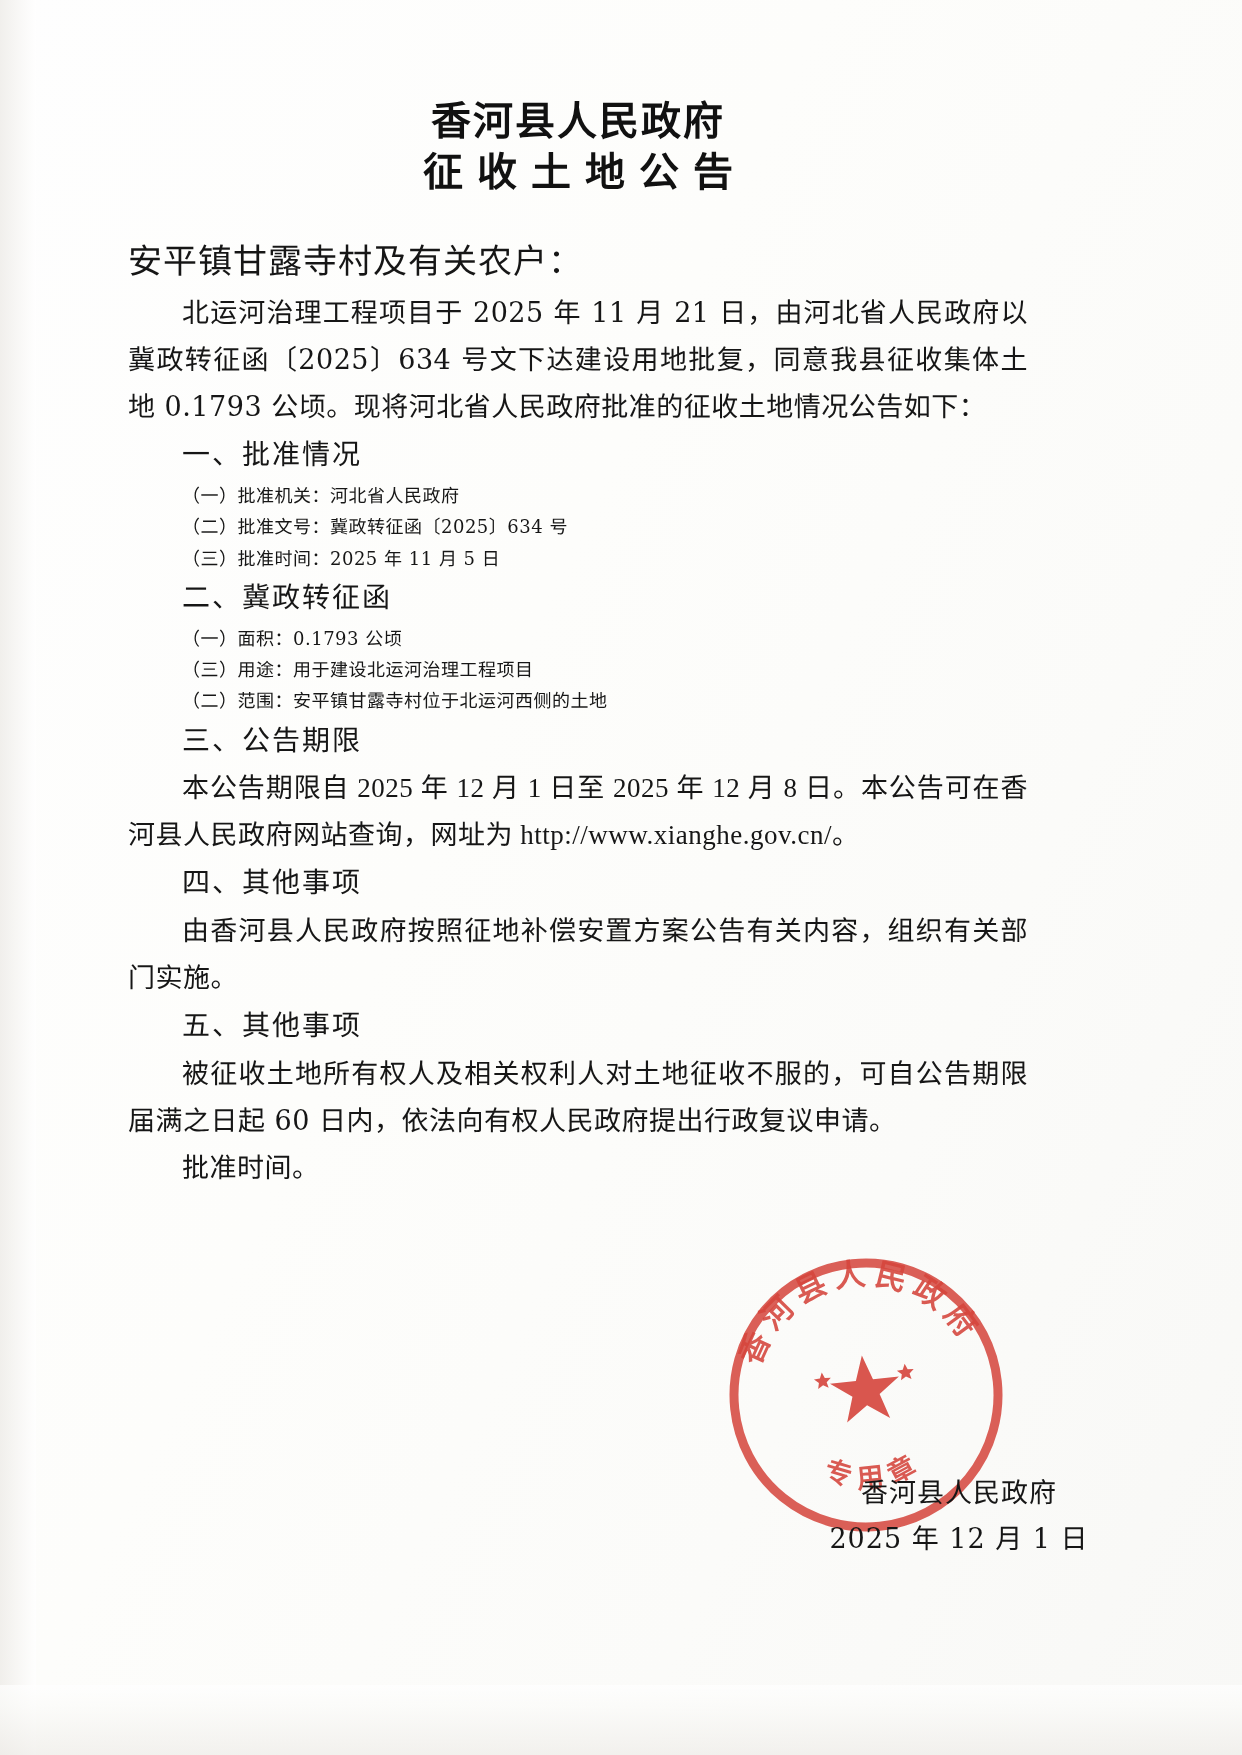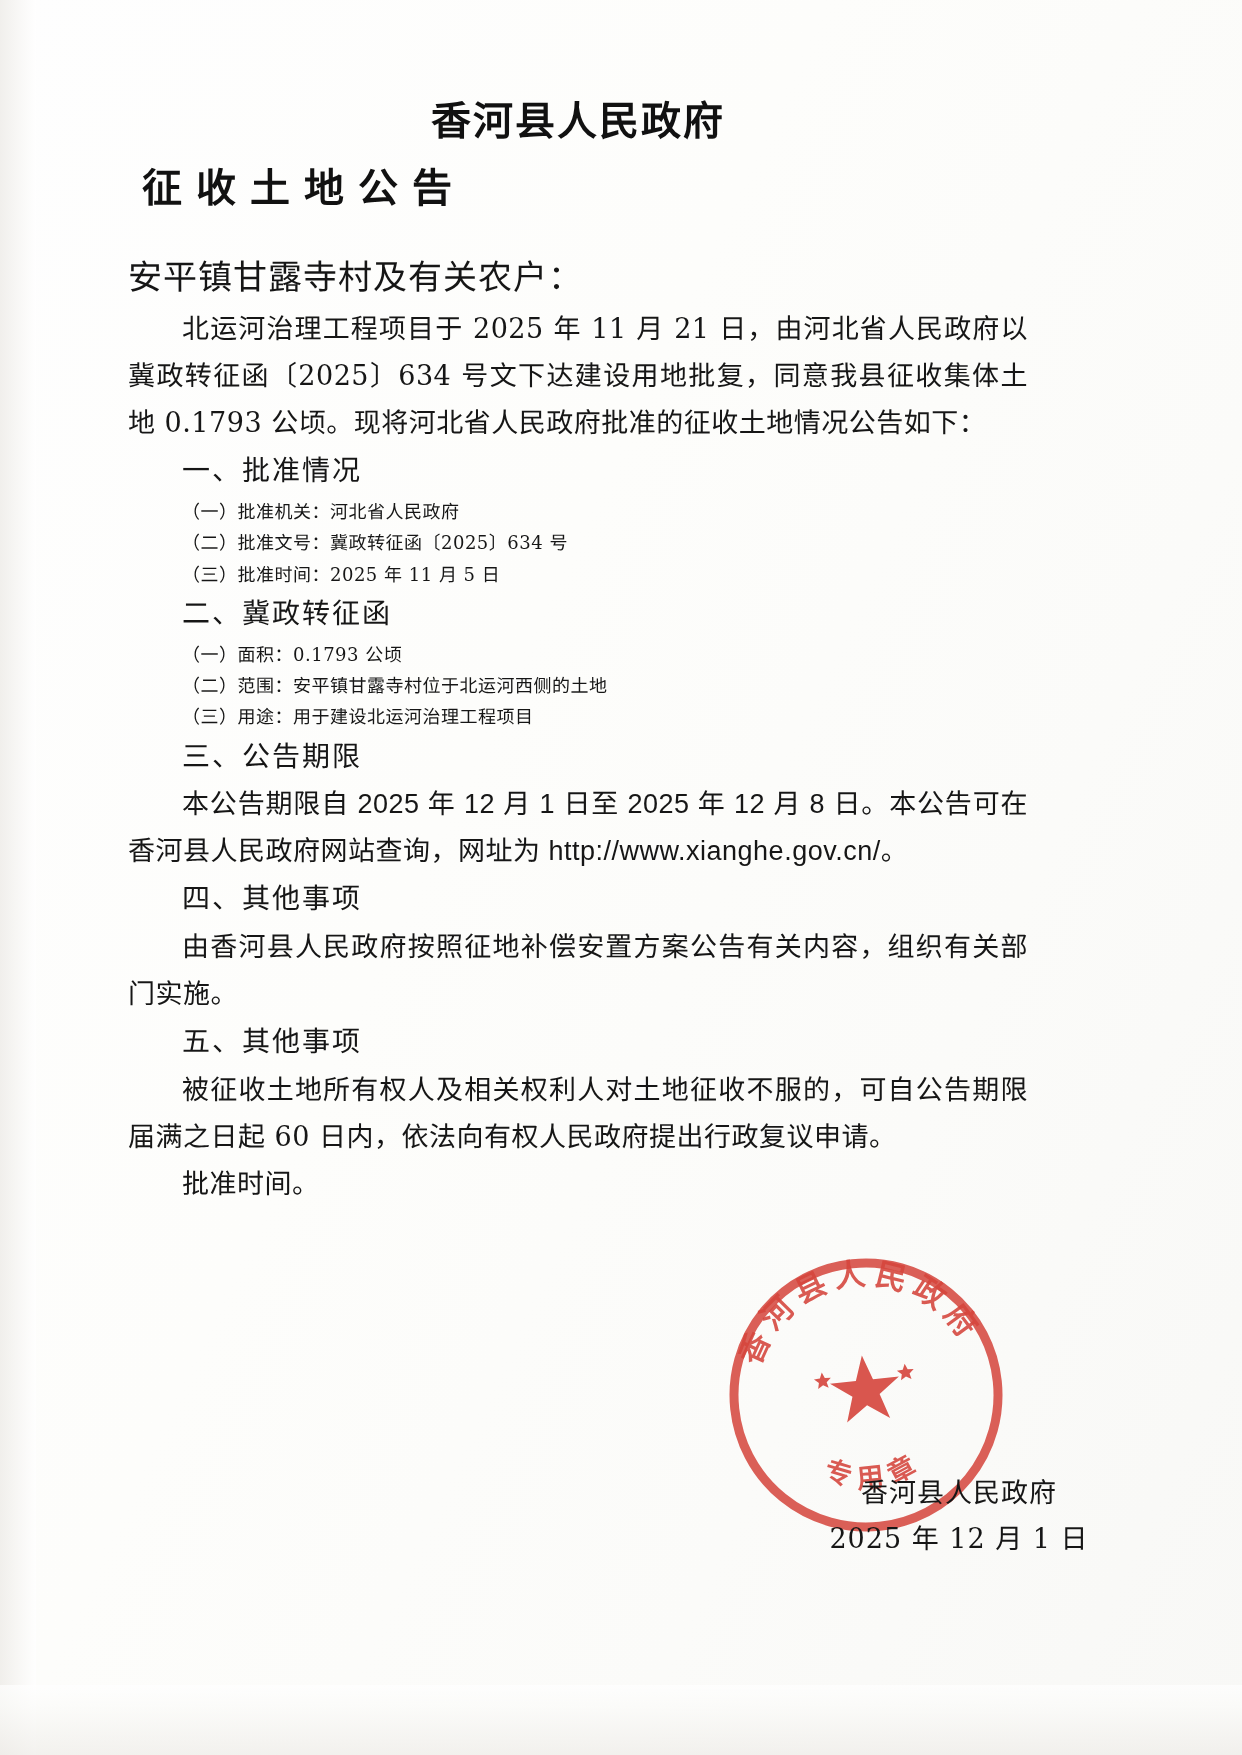--- a/index.html
+++ b/index.html
@@ -45,25 +45,24 @@
   .title-main {
     text-align: center;
     font-family: "DejaVu Serif", "Liberation Serif", serif;
     font-weight: bold;
     font-size: 40px;
     letter-spacing: 2px;
     line-height: 1.25;
     color: #111;
   }
   .title-sub {
-    text-align: left;
+    text-align: center;
     font-weight: bold;
     font-size: 40px;
     letter-spacing: 14px;
-    margin-top: 16px;
     margin-left: 14px;
     line-height: 1.3;
     color: #111;
   }
   .salutation {
     font-size: 34px;
     line-height: 1.72;
     margin-top: 34px;
     letter-spacing: 1px;
   }
@@ -84,21 +83,21 @@
     letter-spacing: 2px;
   }
   .item-line {
     font-size: 18px;
     line-height: 1.74;
     margin: 0;
     text-indent: 54px;
     letter-spacing: 0.5px;
   }
   .mono-ascii {
-    font-family: Liberation Sans, sans-serif;
+    font-family: Liberation Serif, serif;
     letter-spacing: 1px;
   }
   .sign-block {
     position: absolute;
     right: 118px;
     top: 1470px;
     width: 330px;
     text-align: center;
     font-size: 27px;
     line-height: 1.72;
@@ -135,22 +134,22 @@
     <div>
       <p class="section-head">一、批准情况</p>
       <p class="item-line">（一）批准机关：河北省人民政府</p>
       <p class="item-line">（二）批准文号：冀政转征函〔2025〕634 号</p>
       <p class="item-line">（三）批准时间：2025 年 11 月 5 日</p>
     </div>
 
     <div>
       <p class="section-head">二、冀政转征函</p>
       <p class="item-line">（一）面积：0.1793 公顷</p>
+      <p class="item-line">（三）用途：用于建设北运河治理工程项目</p>
       <p class="item-line">（二）范围：安平镇甘露寺村位于北运河西侧的土地</p>
-      <p class="item-line">（三）用途：用于建设北运河治理工程项目</p>
     </div>
 
     <div>
       <p class="section-head">三、公告期限</p>
       <p class="body-text mono-ascii">本公告期限自 2025 年 12 月 1 日至 2025 年 12 月 8 日。本公告可在香河县人民政府网站查询，网址为 http://www.xianghe.gov.cn/。</p>
     </div>
 
     <div>
       <p class="section-head">四、其他事项</p>
       <p class="body-text">由香河县人民政府按照征地补偿安置方案公告有关内容，组织有关部门实施。</p>

